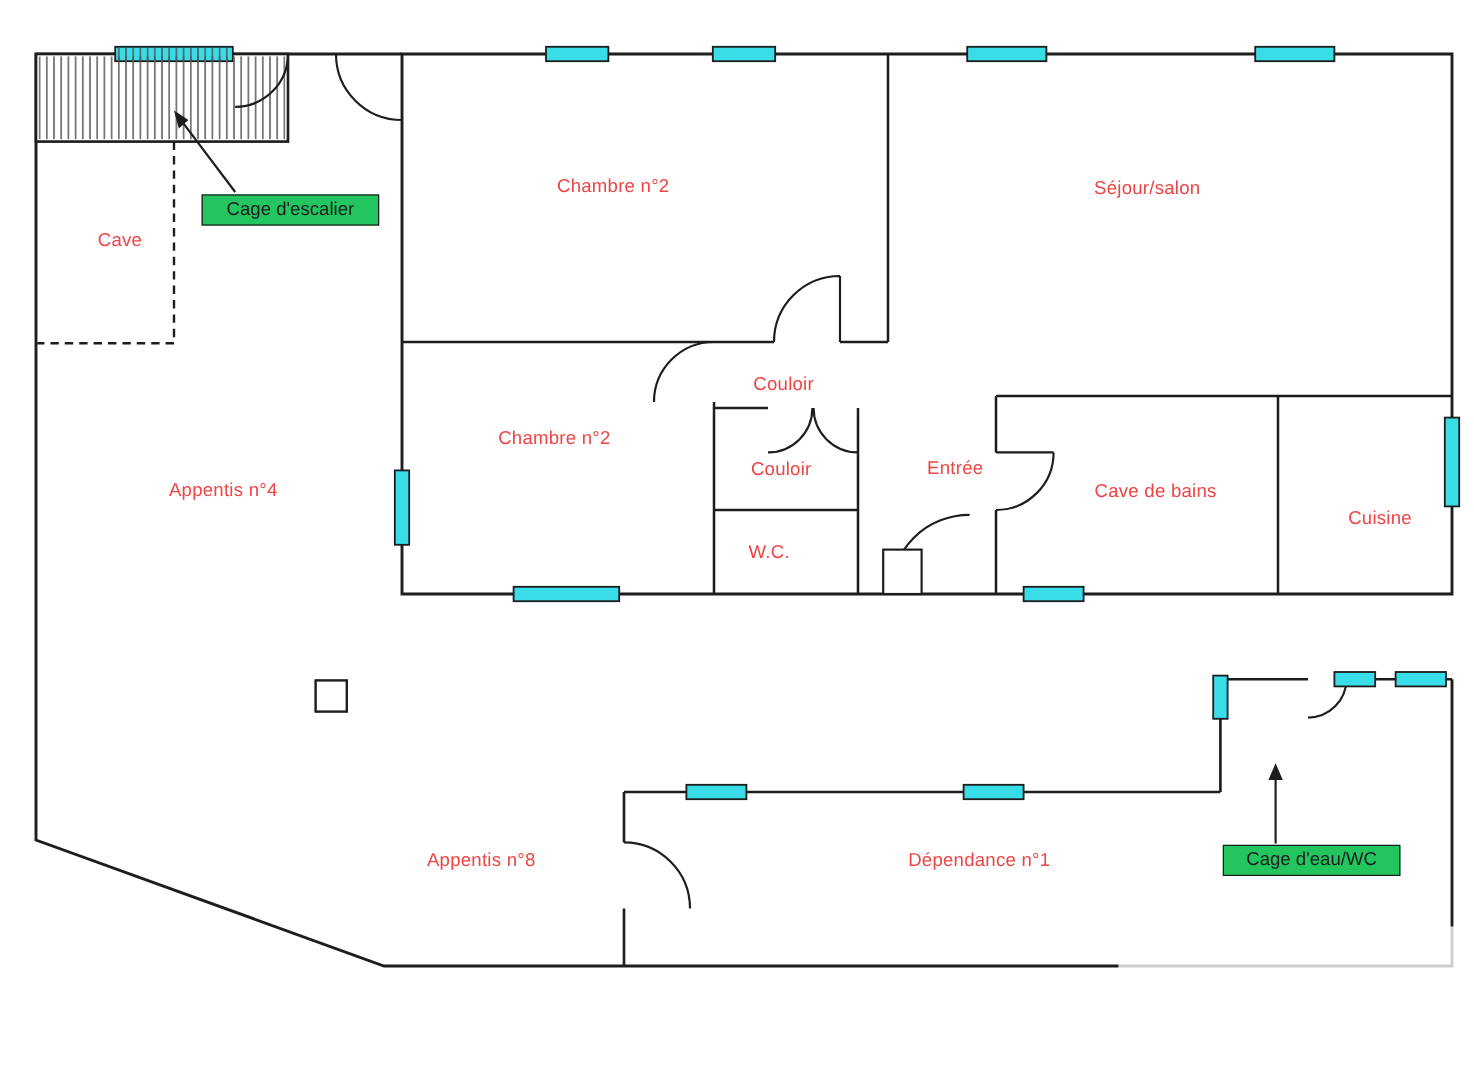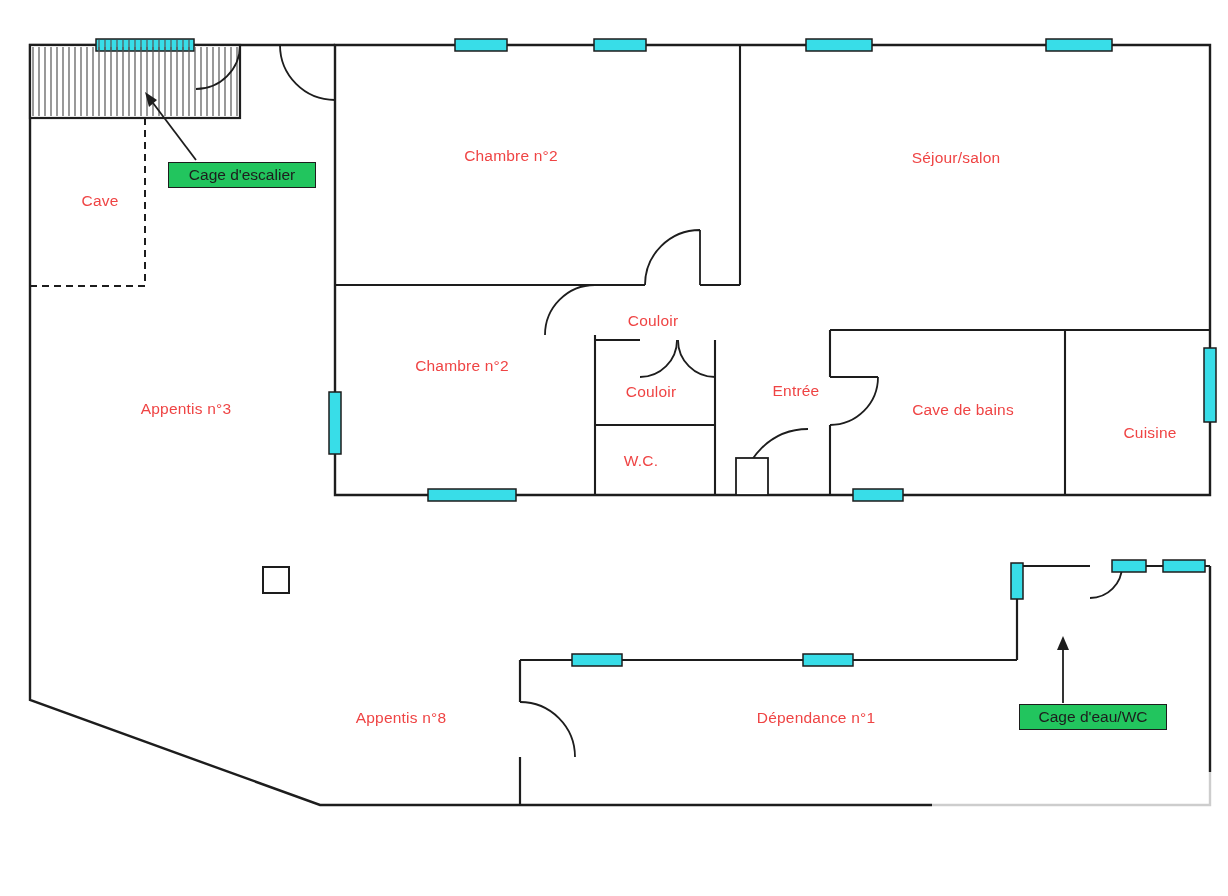--- a/index.html
+++ b/index.html
@@ -120,21 +120,21 @@
     </g>
     <g>
       <line x1="1063" y1="703" x2="1063" y2="649" stroke="#1d1d1d" stroke-width="1.8"></line>
       <polygon points="1063,636 1057,650 1069,650" fill="#1d1d1d"></polygon>
     </g>
 
     <rect x="932" y="772" width="296" height="40" fill="#ffffff" opacity="0.78"></rect>
   </svg>
 
   <div class="room-label" style="left:100px;top:201px">Cave</div>
-  <div class="room-label" style="left:186px;top:409px">Appentis n°3</div>
+  <div class="room-label" style="left:186px;top:409px">Appentis n°4</div>
   <div class="room-label" style="left:511px;top:156px">Chambre n°2</div>
   <div class="room-label" style="left:956px;top:158px">Séjour/salon</div>
   <div class="room-label" style="left:653px;top:321px">Couloir</div>
   <div class="room-label" style="left:462px;top:366px">Chambre n°2</div>
   <div class="room-label" style="left:651px;top:392px">Couloir</div>
   <div class="room-label" style="left:796px;top:391px">Entrée</div>
   <div class="room-label" style="left:963px;top:410px">Cave de bains</div>
   <div class="room-label" style="left:1150px;top:433px">Cuisine</div>
   <div class="room-label" style="left:641px;top:461px">W.C.</div>
   <div class="room-label" style="left:401px;top:718px">Appentis n°8</div>

